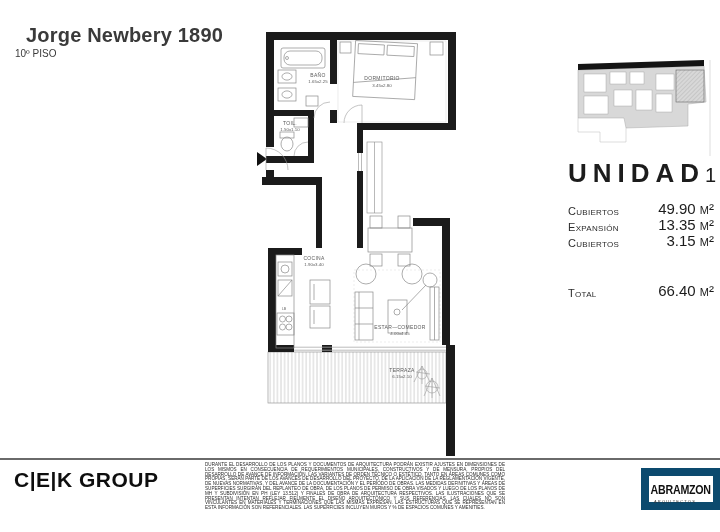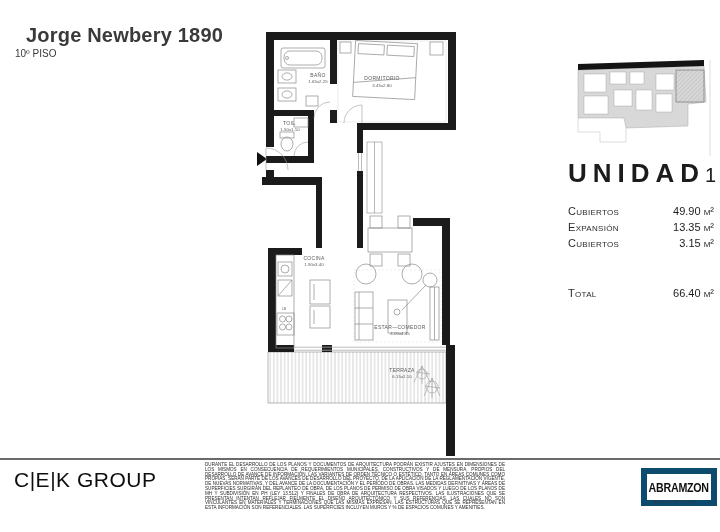--- a/index.html
+++ b/index.html
@@ -18,29 +18,29 @@
   text.tiny{font-size:3.4px;}
 
   
   .unit-panel{left:568px;top:158px;width:146px;}
   .unit-head{display:flex;justify-content:space-between;align-items:baseline;}
   .unit-word{font-size:26px;font-weight:700;letter-spacing:6px;color:#1c1c1c;}
   .unit-num{font-size:20px;font-weight:400;color:#1c1c1c;}
   .area-rows{margin-top:12px;}
   .arow{display:flex;justify-content:space-between;height:16px;align-items:flex-end;}
   .alabel{font-variant:small-caps;font-size:11px;color:#2b2b2b;letter-spacing:.3px;}
-  .avalue{font-size:11px;color:#1c1c1c;font-variant:small-caps;}
+  .avalue{font-size:15px;color:#1c1c1c;font-variant:small-caps;}
   .total-row{margin-top:34px;}
 
   
   .footer-rule{left:0;top:458px;width:720px;height:2px;background:#6a6a6a;}
-  .cek-logo{left:14px;top:468px;font-size:21px;font-weight:400;color:#0e0e0e;letter-spacing:.5px;}
+  .cek-logo{left:14px;top:468px;font-size:21px;font-weight:700;color:#0e0e0e;letter-spacing:.5px;}
   .disclaimer{left:205px;top:463px;width:300px;font-size:4.6px;line-height:4.8px;
               color:#2a2a2a;text-align:justify;text-transform:uppercase;}
-  .abz-box{left:641px;top:468px;width:64px;height:26px;border:6px solid #0c4a6e;
+  .abz-box{left:641px;top:468px;width:64px;height:26px;border:8px solid #0c4a6e;
            display:flex;align-items:center;justify-content:center;}
   .abz-name{font-size:13px;font-weight:700;color:#101010;transform:scaleX(.82);letter-spacing:-.3px;white-space:nowrap;}
   .abz-tag{left:641px;top:499px;width:68px;text-align:center;font-size:4px;letter-spacing:1.2px;color:#333;}
 </style>
 </head>
 <body>
 
 <div class="abs hdr-title">Jorge Newbery 1890</div>
 <div class="abs hdr-sub">10º PISO</div>
 

